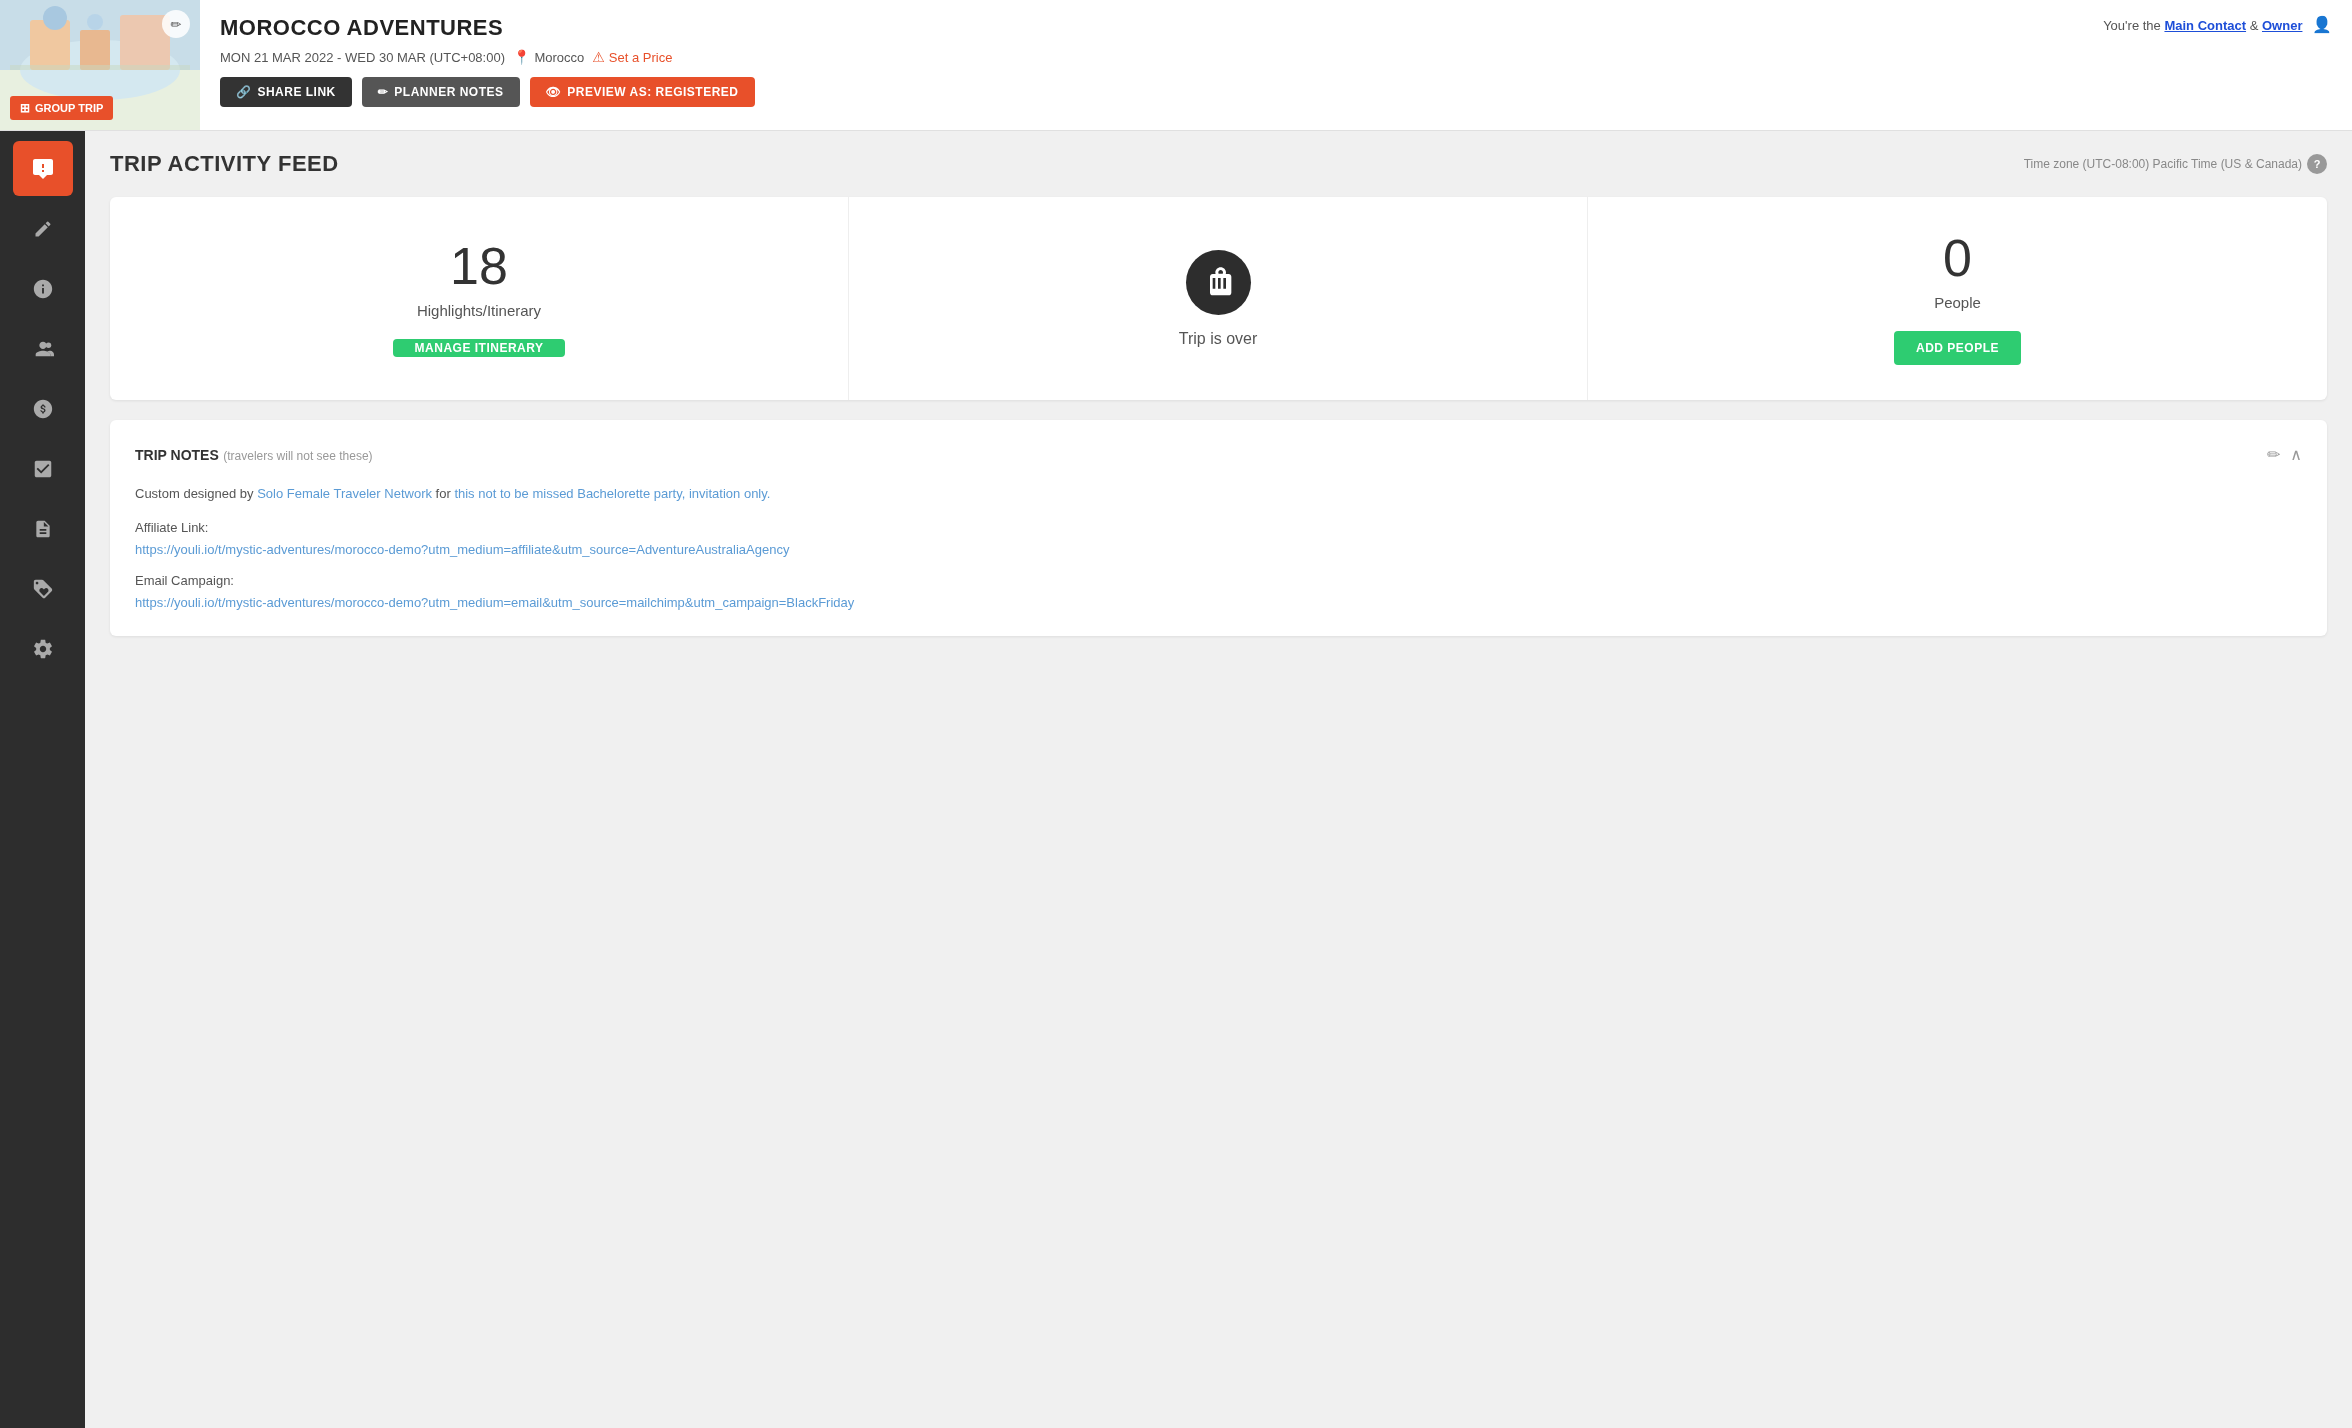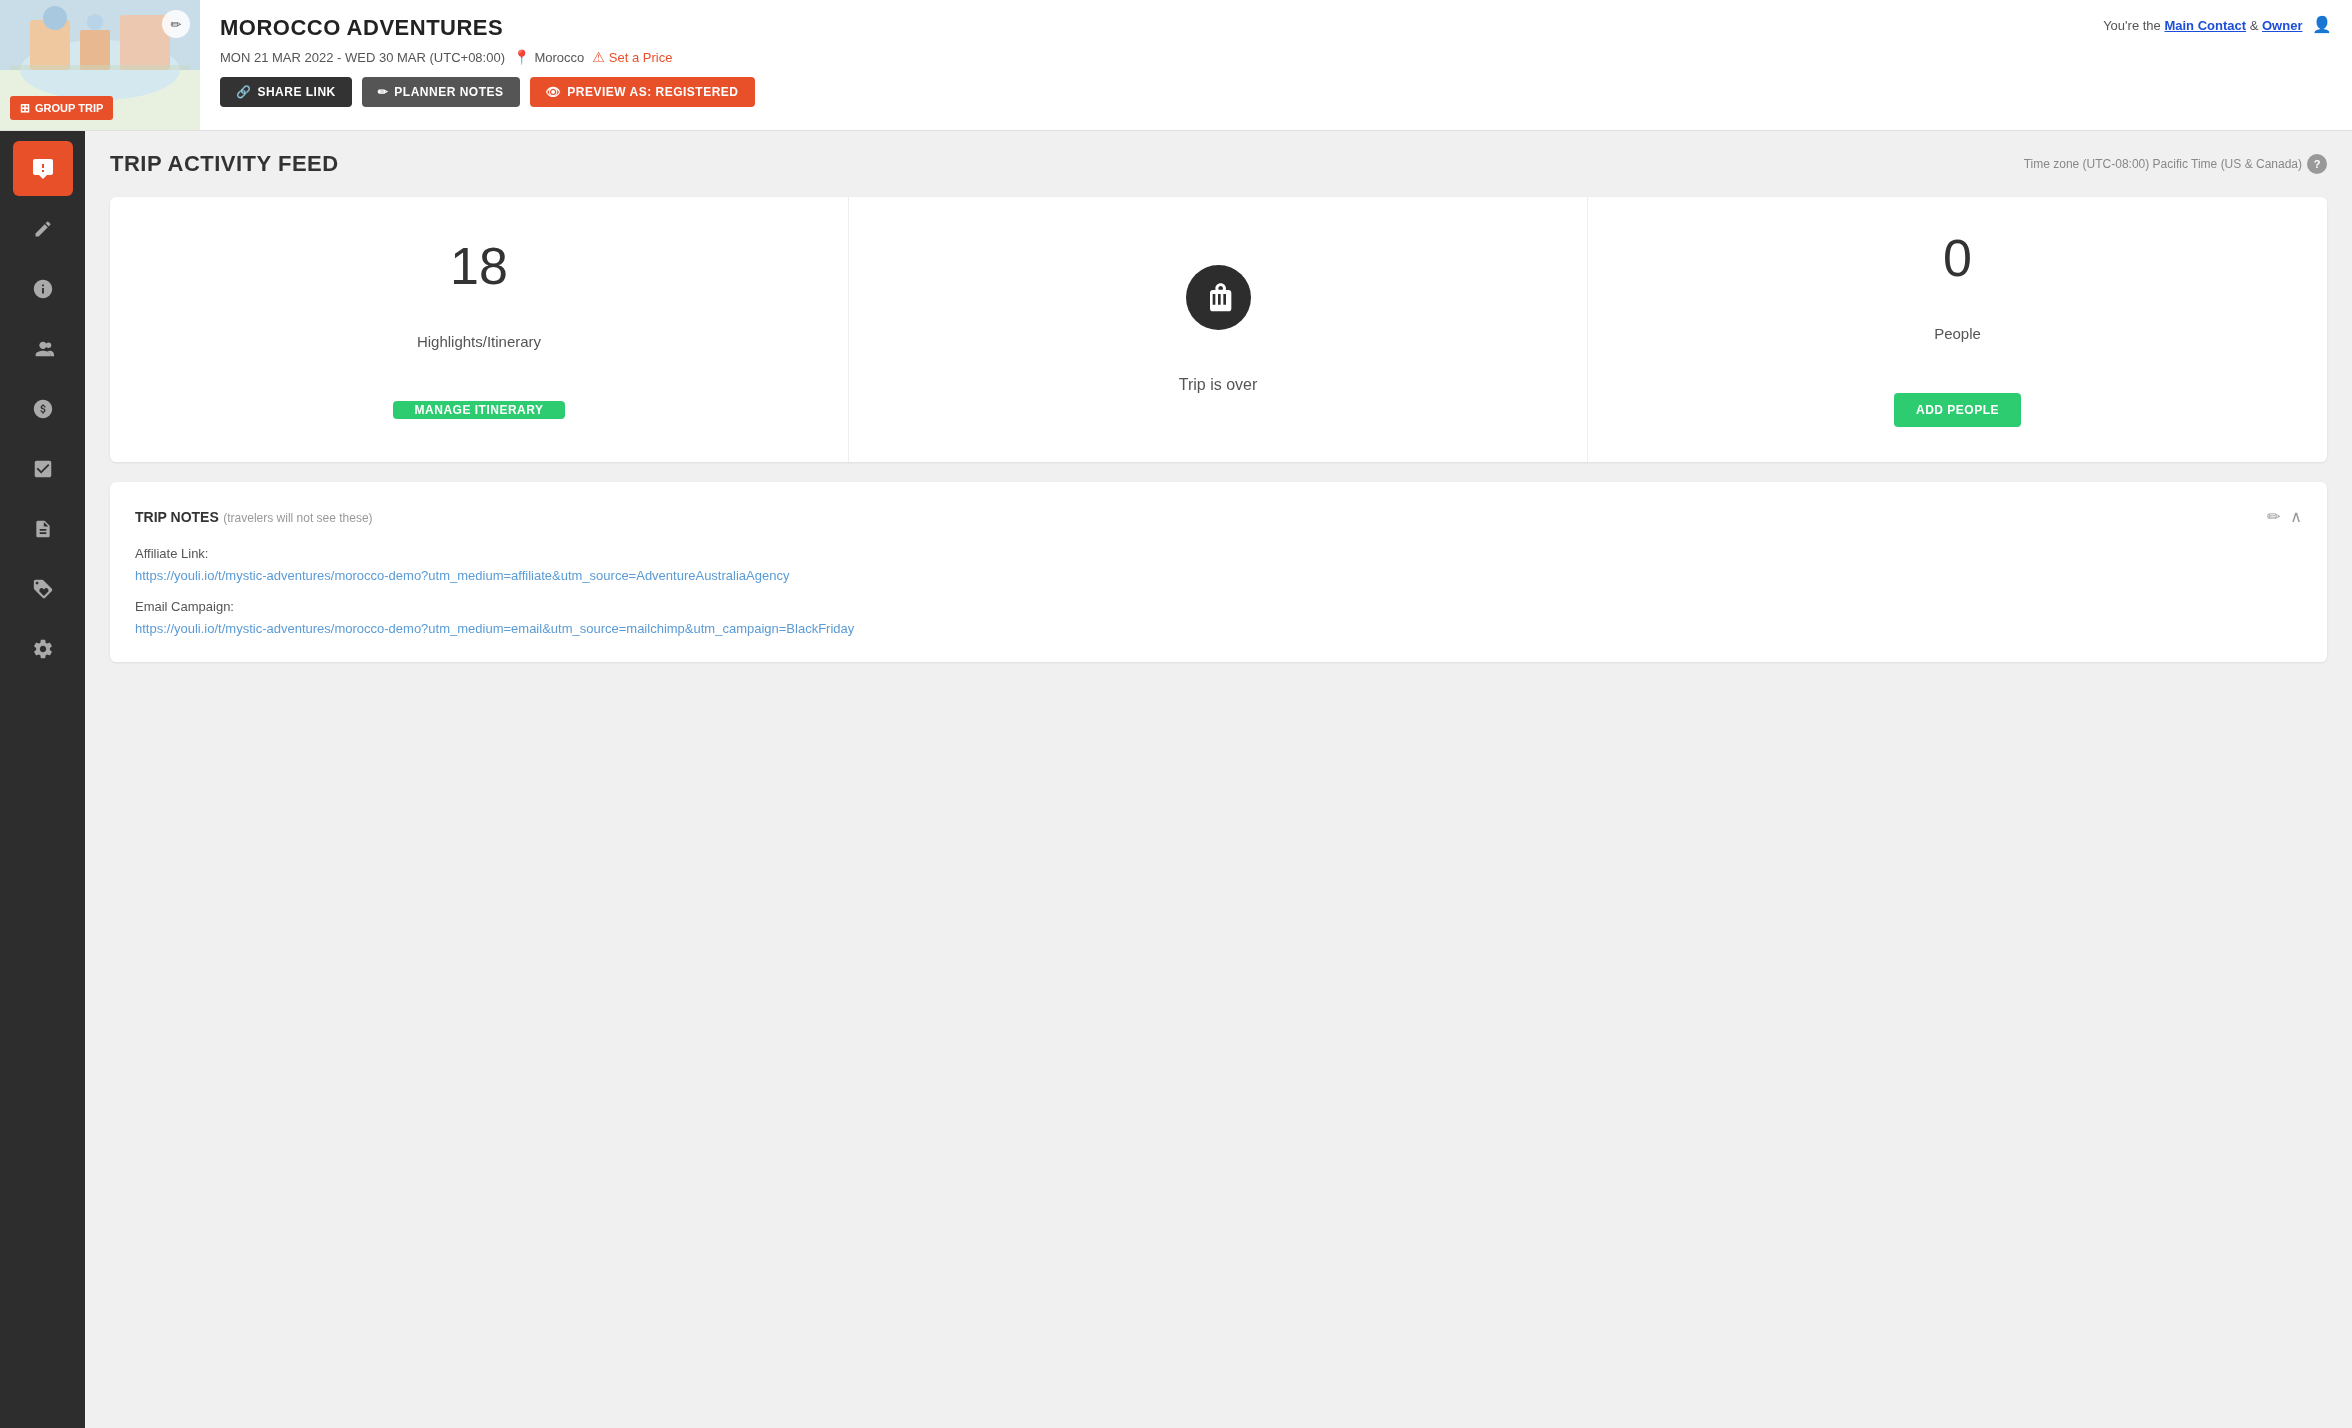--- a/index.html
+++ b/index.html
@@ -34,21 +34,21 @@
 
     
     .content { flex: 1; padding: 20px 25px; background: #f0f0f0; }
     .content-header { display: flex; justify-content: space-between; align-items: center; margin-bottom: 20px; }
     .content-title { font-size: 22px; font-weight: 700; color: #333; letter-spacing: 0.5px; }
     .timezone-info { font-size: 12px; color: #888; display: flex; align-items: center; gap: 5px; }
     .help-icon { width: 20px; height: 20px; background: #999; color: #fff; border-radius: 50%; display: flex; align-items: center; justify-content: center; font-size: 11px; font-weight: 700; }
 
     
     .cards-row { display: grid; grid-template-columns: 1fr 1fr 1fr; gap: 0; background: #fff; border-radius: 6px; overflow: hidden; margin-bottom: 20px; box-shadow: 0 1px 3px rgba(0,0,0,0.08); }
-    .card { padding: 35px 30px; display: flex; flex-direction: column; align-items: center; justify-content: center; border-right: 1px solid #eee; min-height: 200px; gap: 31px; }
+    .card { padding: 35px 30px; display: flex; flex-direction: column; align-items: center; justify-content: center; border-right: 1px solid #eee; min-height: 200px; }
     .card:last-child { border-right: none; }
     .card-number { font-size: 52px; font-weight: 300; color: #333; line-height: 1; margin-bottom: 10px; }
     .card-label { font-size: 15px; color: #555; margin-bottom: 20px; }
     .btn-manage { background: #2ecc71; color: #fff; border: none; padding: 2px 22px; border-radius: 4px; font-size: 12px; font-weight: 700; cursor: pointer; letter-spacing: 0.5px; }
     .btn-add-people { background: #2ecc71; color: #fff; border: none; padding: 10px 22px; border-radius: 4px; font-size: 12px; font-weight: 700; cursor: pointer; letter-spacing: 0.5px; }
     .luggage-circle { width: 65px; height: 65px; background: #2d2d2d; border-radius: 50%; display: flex; align-items: center; justify-content: center; margin-bottom: 15px; }
     .luggage-circle svg { fill: #fff; width: 32px; height: 32px; }
     .trip-over-text { font-size: 16px; color: #555; }
 
     
@@ -221,20 +221,23 @@
         <div>
           <span class="trip-notes-title">TRIP NOTES</span>
           <span class="trip-notes-subtitle">(travelers will not see these)</span>
         </div>
         <div class="trip-notes-actions">
           <span class="edit-icon-btn">✏</span>
           <span class="collapse-btn">∧</span>
         </div>
       </div>
 
+      <div class="notes-text">
+        Custom designed by <a href="#">Solo Female Traveler Network</a> for <a href="#">this not to be missed Bachelorette party, invitation only.</a>
+      </div>
 
       <div class="notes-label">Affiliate Link:</div>
       <a class="notes-link" href="#">https://youli.io/t/mystic-adventures/morocco-demo?utm_medium=affiliate&amp;utm_source=AdventureAustraliaAgency</a>
 
       <div class="notes-label">Email Campaign:</div>
       <a class="notes-link" href="#">https://youli.io/t/mystic-adventures/morocco-demo?utm_medium=email&amp;utm_source=mailchimp&amp;utm_campaign=BlackFriday</a>
     </div>
 
   </div>
 </div>

